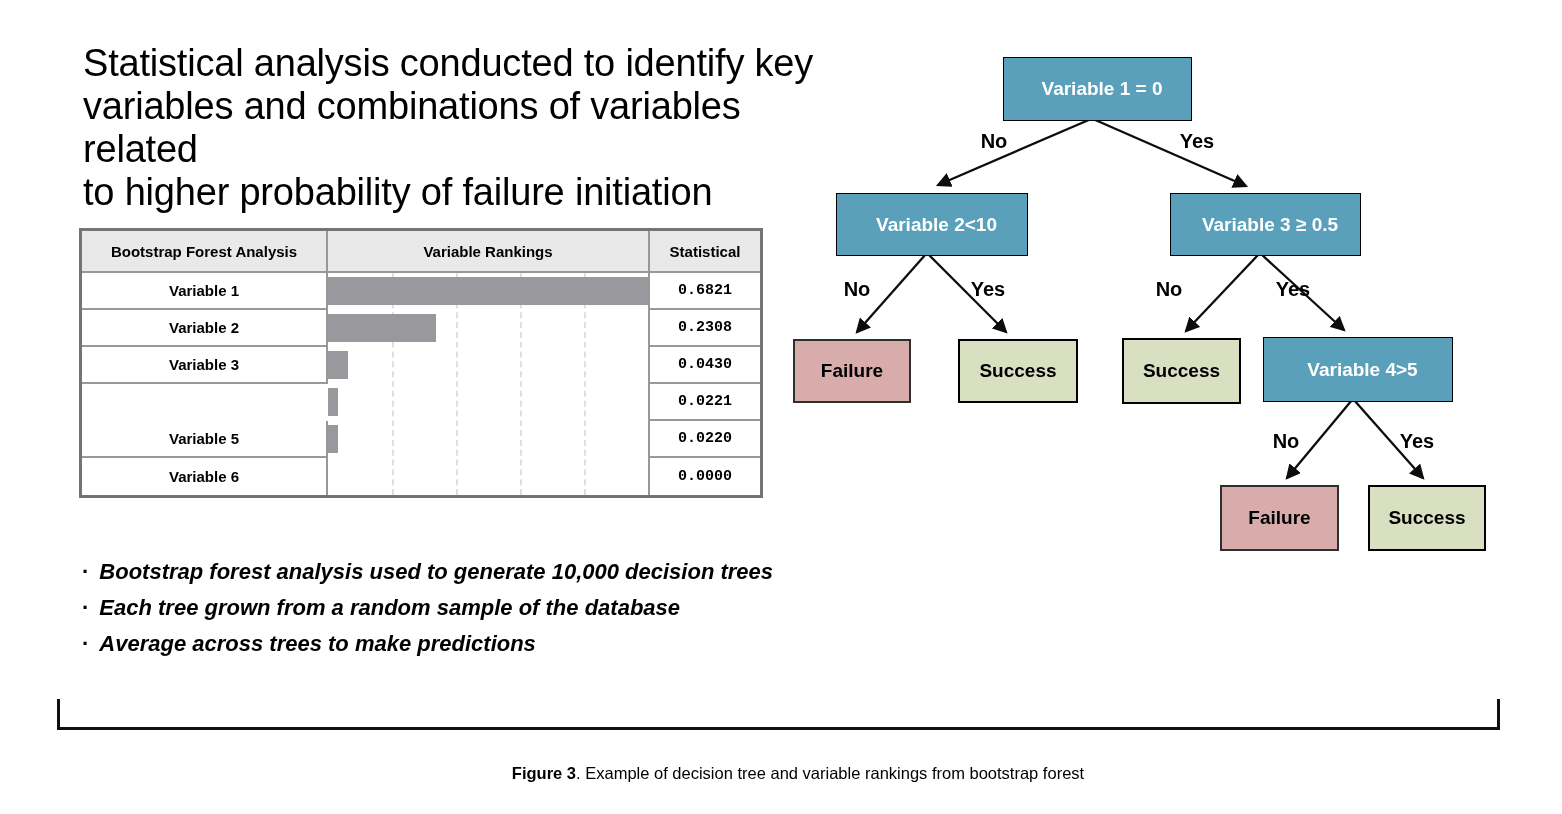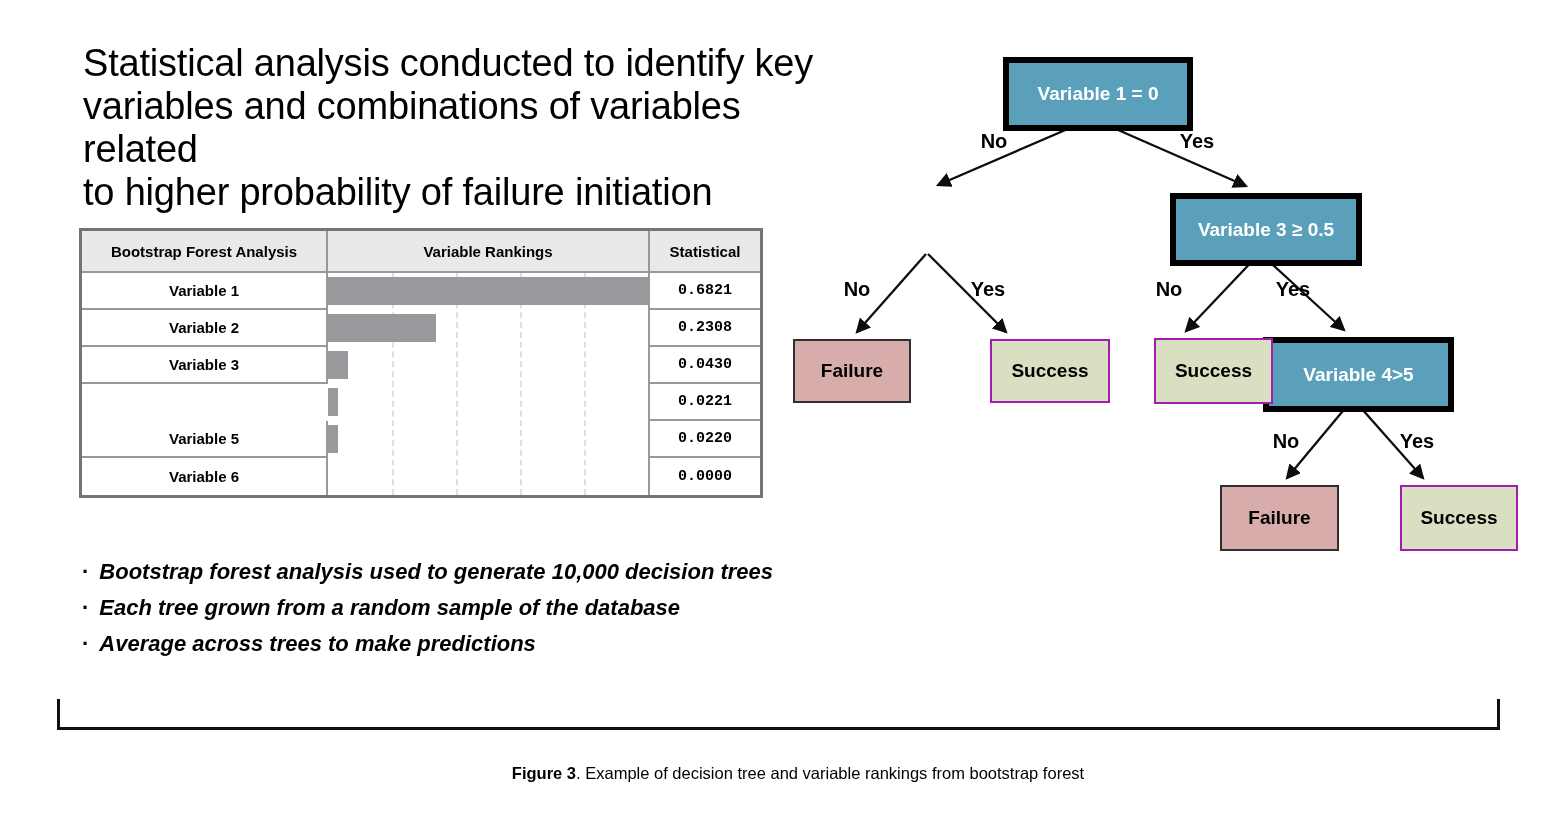--- a/index.html
+++ b/index.html
@@ -38,23 +38,23 @@
   .bars-cell { grid-column:2; grid-row:2 / span 6; position:relative; overflow:hidden; background:#fff; }
   .gridline { position:absolute; top:0; bottom:0; width:0; border-left:2px dashed #dfdfdf; }
   .bar { position:absolute; left:0; height:28px; background:var(--bar,#99999d); }
 
   
   .edges { position:absolute; left:0; top:0; pointer-events:none; }
   .node {
     position:absolute; display:flex; align-items:center; justify-content:center;
     font-size:19px; font-weight:bold; text-align:center;
   }
-  .node.decision { background:var(--decision,#5aa0bb); color:#ffffff; border:6px solid #000000; }
+  .node.decision { background:var(--decision,#5aa0bb); color:#ffffff; border:1px solid #000000;padding-left:9px; }
   .node.failure  { background:var(--failure,#d7acab); color:#000; border:2px solid #2f2f2f; }
-  .node.success  { background:var(--success,#d9e0c2); color:#000; border:2px solid #a21caf;margin-left:32px; }
+  .node.success  { background:var(--success,#d9e0c2); color:#000; border:2px solid #000000; }
   .edge-label {
     position:absolute; transform:translate(-50%,-50%);
     font-size:20px; font-weight:bold; white-space:nowrap;
   }
 
   
   .bullets { position:absolute; left:82px; top:560px; }
   .bullet-item {
     display:flex; align-items:baseline; margin-bottom:13px;
     font-size:22px; font-weight:bold; font-style:italic; line-height:23px;
@@ -122,20 +122,21 @@
     <line x1="1093" y1="119" x2="1246" y2="186" stroke="#0c0c0c" stroke-width="2.3" marker-end="url(#arrow)"></line>
     <line x1="926" y1="254" x2="857" y2="332" stroke="#0c0c0c" stroke-width="2.3" marker-end="url(#arrow)"></line>
     <line x1="928" y1="254" x2="1006" y2="332" stroke="#0c0c0c" stroke-width="2.3" marker-end="url(#arrow)"></line>
     <line x1="1259" y1="254" x2="1186" y2="331" stroke="#0c0c0c" stroke-width="2.3" marker-end="url(#arrow)"></line>
     <line x1="1261" y1="254" x2="1344" y2="330" stroke="#0c0c0c" stroke-width="2.3" marker-end="url(#arrow)"></line>
     <line x1="1352" y1="400" x2="1287" y2="478" stroke="#0c0c0c" stroke-width="2.3" marker-end="url(#arrow)"></line>
     <line x1="1354" y1="400" x2="1423" y2="478" stroke="#0c0c0c" stroke-width="2.3" marker-end="url(#arrow)"></line>
   </svg>
 
   <div class="node decision" style="left:1003px;top:57px;width:178px;height:62px">Variable 1 = 0</div>
+  <div class="node decision" style="left:836px;top:193px;width:181px;height:61px">Variable 2&lt;10</div>
   <div class="node decision" style="left:1170px;top:193px;width:180px;height:61px">Variable 3 ≥ 0.5</div>
   <div class="node decision" style="left:1263px;top:337px;width:179px;height:63px">Variable 4&gt;5</div>
   <div class="node failure" style="left:793px;top:339px;width:114px;height:60px">Failure</div>
   <div class="node success" style="left:958px;top:339px;width:116px;height:60px">Success</div>
   <div class="node success" style="left:1122px;top:338px;width:115px;height:62px">Success</div>
   <div class="node failure" style="left:1220px;top:485px;width:115px;height:62px">Failure</div>
   <div class="node success" style="left:1368px;top:485px;width:114px;height:62px">Success</div>
 
   <span class="edge-label" style="left:994px;top:141px">No</span>
   <span class="edge-label" style="left:1197px;top:141px">Yes</span>

